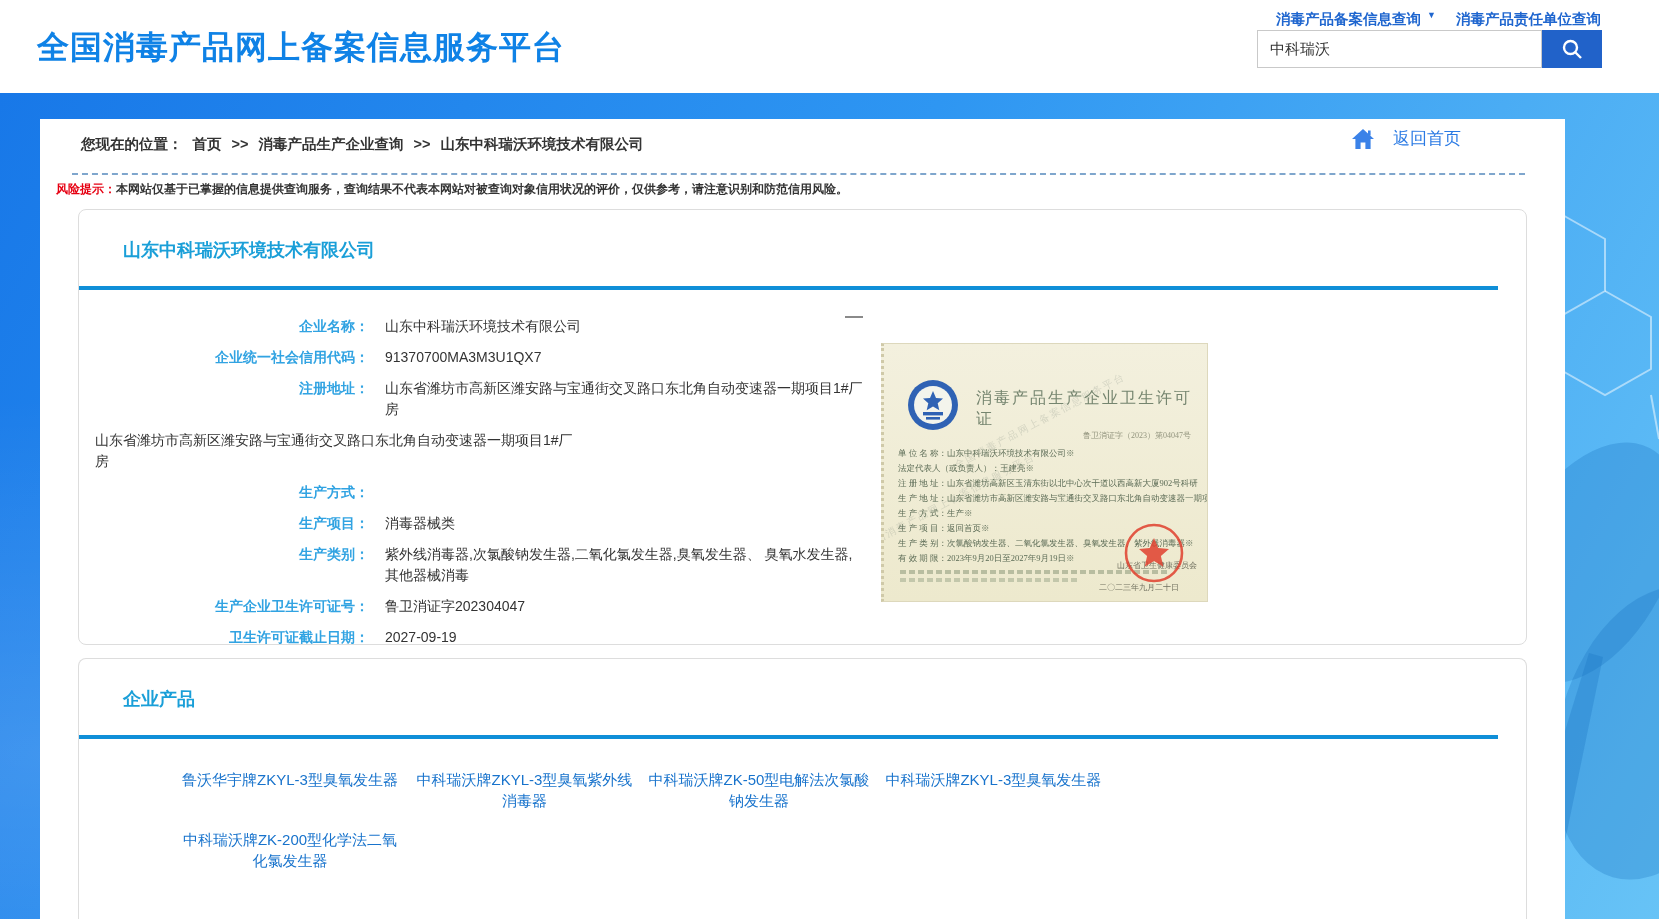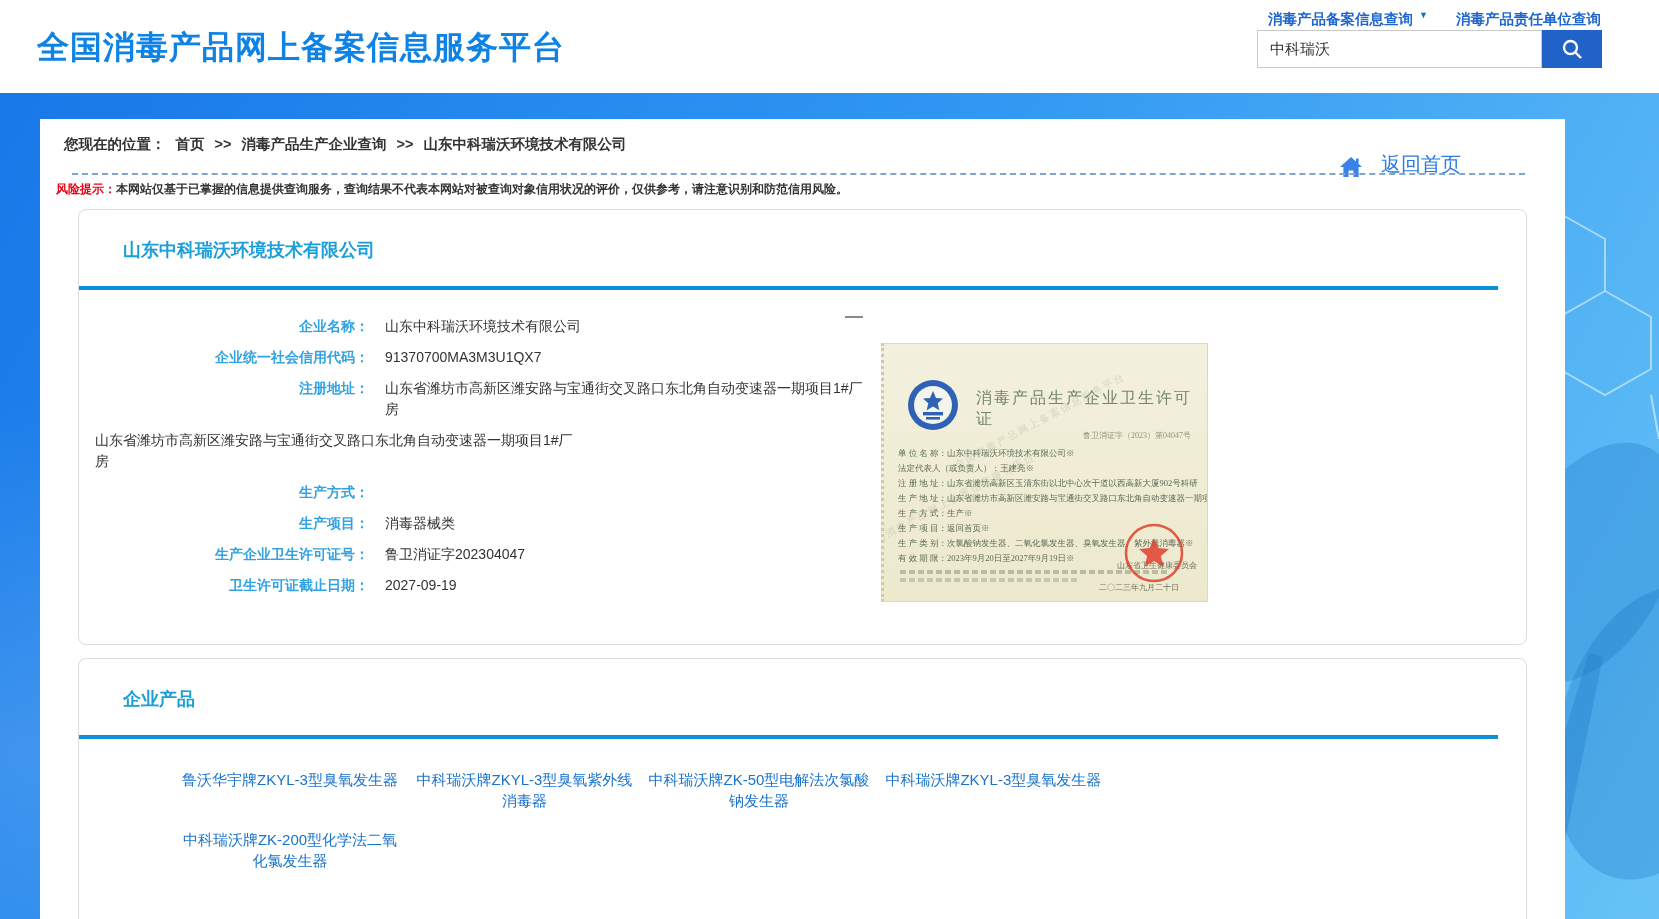--- a/index.html
+++ b/index.html
@@ -6,38 +6,38 @@
   * { margin:0; padding:0; box-sizing:border-box; }
   html,body { width:1659px; height:919px; overflow:hidden; }
   body {
     font-family:"Liberation Sans","DejaVu Sans",sans-serif;
     position:relative; background:#fff; color:#333;
   }
   
   .header { position:absolute; top:0; left:0; width:1659px; height:93px; background:#fff; z-index:5; }
   .site-title { position:absolute; left:37px; top:26px; font-size:32px; font-weight:bold; color:#0f82e6; letter-spacing:1px; }
   .top-nav { position:absolute; top:10px; right:58px; display:flex; align-items:center; gap:20px; font-size:14.5px; font-weight:bold; color:#1f66cf; }
-  .top-nav .nav-link { cursor:pointer; display:flex; align-items:flex-start; gap:6px;margin-left:8px; }
+  .top-nav .nav-link { cursor:pointer; display:flex; align-items:flex-start; gap:6px; }
   .caret { font-size:9px; color:#1f66cf; }
   .search-wrap { position:absolute; top:30px; left:1257px; display:flex; }
   .search-input { width:285px; height:38px; border:1px solid #c9c9c9; padding:0 12px; font-size:15px; color:#333; outline:none; font-family:inherit; }
   .search-btn { width:60px; height:38px; background:#2162c9; border:none; display:flex; align-items:center; justify-content:center; cursor:pointer; }
   
   .bluebg {
     position:absolute; top:93px; left:0; width:1659px; height:826px;
     background:
       radial-gradient(ellipse at 3% 80%, rgba(255,255,255,.14), transparent 38%),
       linear-gradient(118deg,#1878e8 0%, #2e96f2 45%, #67c3f6 100%);
   }
   .deco-svg { position:absolute; right:0; top:0; height:826px; width:400px; }
   
   .panel { position:absolute; left:40px; top:119px; width:1525px; height:800px; background:#fff; overflow:hidden; }
-  .breadcrumb { position:absolute; left:24px; top:16px; font-size:14.5px; font-weight:bold; color:#333; }
+  .breadcrumb { position:absolute; left:41px; top:16px; font-size:14.5px; font-weight:bold; color:#333; }
   .breadcrumb span { margin-right:6px; }
-  .back-home { position:absolute; top:8px; right:104px; display:flex; align-items:flex-end; gap:18px; color:#2a7ae4; font-size:20px; cursor:pointer;margin-top:24px; }
+  .back-home { position:absolute; top:8px; right:104px; display:flex; align-items:flex-end; gap:18px; color:#2a7ae4; font-size:17px; cursor:pointer; }
   .dash-sep { position:absolute; left:32px; top:54px; width:1453px; border-top:2px dashed #7fa6cd; }
   .risk-line { position:absolute; left:16px; top:62px; font-size:12px; font-weight:bold; color:#333; }
   .risk-label { color:#e60012; }
   
   .card { position:absolute; left:38px; width:1449px; border:1px solid #ddd; border-radius:8px; background:#fff; }
   .card-info { top:90px; height:436px; }
   .card-products { top:539px; height:420px; border-bottom:none; border-bottom-left-radius:0; border-bottom-right-radius:0; }
   .card-title { position:absolute; left:44px; top:28px; font-size:18px; font-weight:bold; color:#1a9fd8; }
   .card-divider { position:absolute; left:0; top:76px; width:1419px; height:4px; background:#0f8fd8; }
   
@@ -167,20 +167,24 @@
       <div class="field-row">
         <span class="field-value">山东省潍坊市高新区潍安路与宝通街交叉路口东北角自动变速器一期项目1#厂房</span>
       </div>
       <div class="field-row">
         <span class="field-label">生产方式：</span>
         <span class="field-value"></span>
       </div>
       <div class="field-row">
         <span class="field-label">生产项目：</span>
         <span class="field-value">消毒器械类</span>
+      </div>
+      <div class="field-row">
+        <span class="field-label">生产类别：</span>
+        <span class="field-value">紫外线消毒器,次氯酸钠发生器,二氧化氯发生器,臭氧发生器、 臭氧水发生器,其他器械消毒</span>
       </div>
       <div class="field-row">
         <span class="field-label">生产企业卫生许可证号：</span>
         <span class="field-value">鲁卫消证字202304047</span>
       </div>
       <div class="field-row">
         <span class="field-label">卫生许可证截止日期：</span>
         <span class="field-value">2027-09-19</span>
       </div>
     </div>

